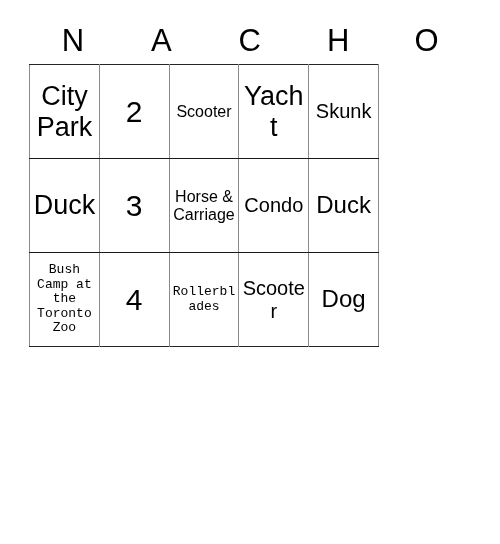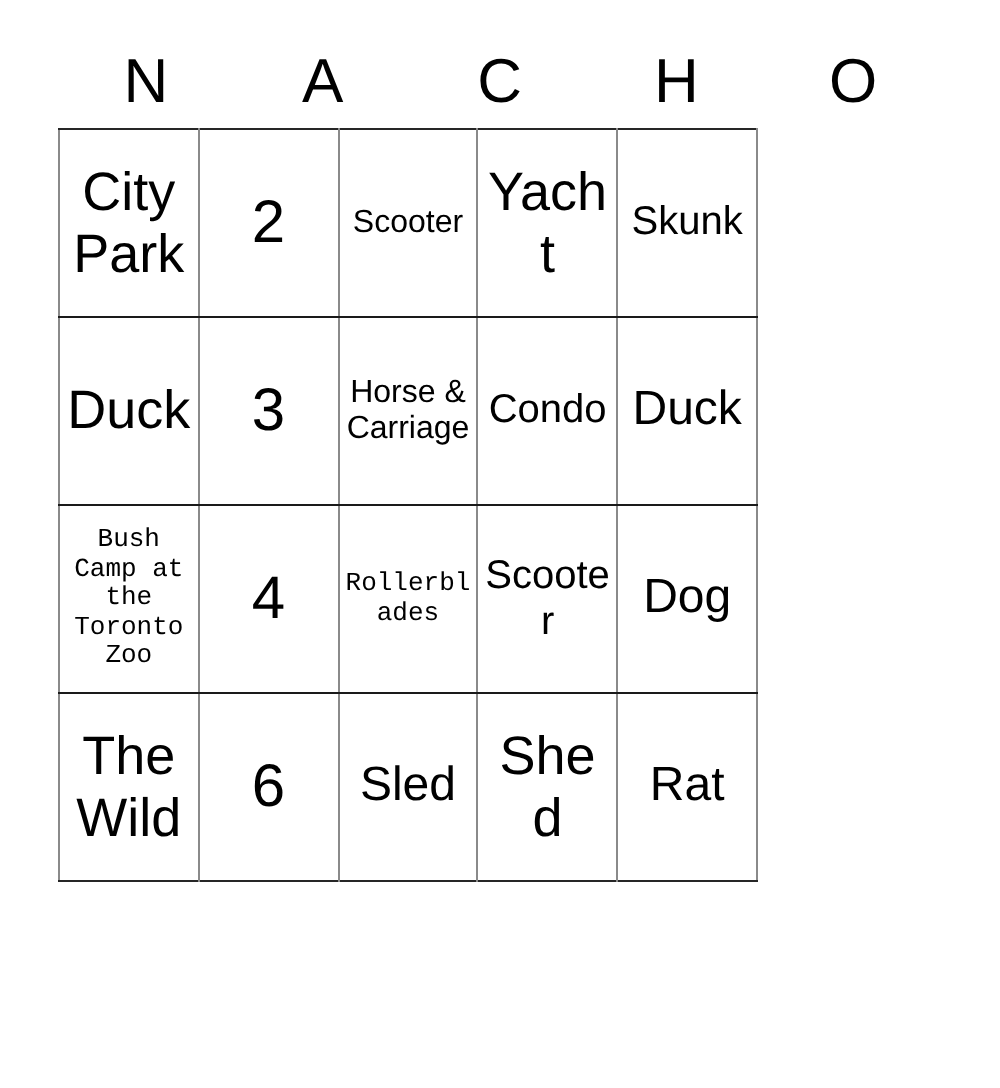--- a/index.html
+++ b/index.html
@@ -108,23 +108,16 @@
         <td class="fs-md">Condo</td>
         <td class="fs-xl">Duck</td>
       </tr>
       <tr>
         <td class="fs-xs">Bush Camp at the Toronto Zoo</td>
         <td class="fs-num">4</td>
         <td class="fs-xs">Rollerblades</td>
         <td class="fs-md">Scooter</td>
         <td class="fs-xl">Dog</td>
       </tr>
-      <tr>
-        <td class="fs-lg">The Wild</td>
-        <td class="fs-num">6</td>
-        <td class="fs-xl">Sled</td>
-        <td class="fs-lg">Shed</td>
-        <td class="fs-xl">Rat</td>
-      </tr>
     </tbody>
   </table>
 
 </div>
 
 </body></html>

